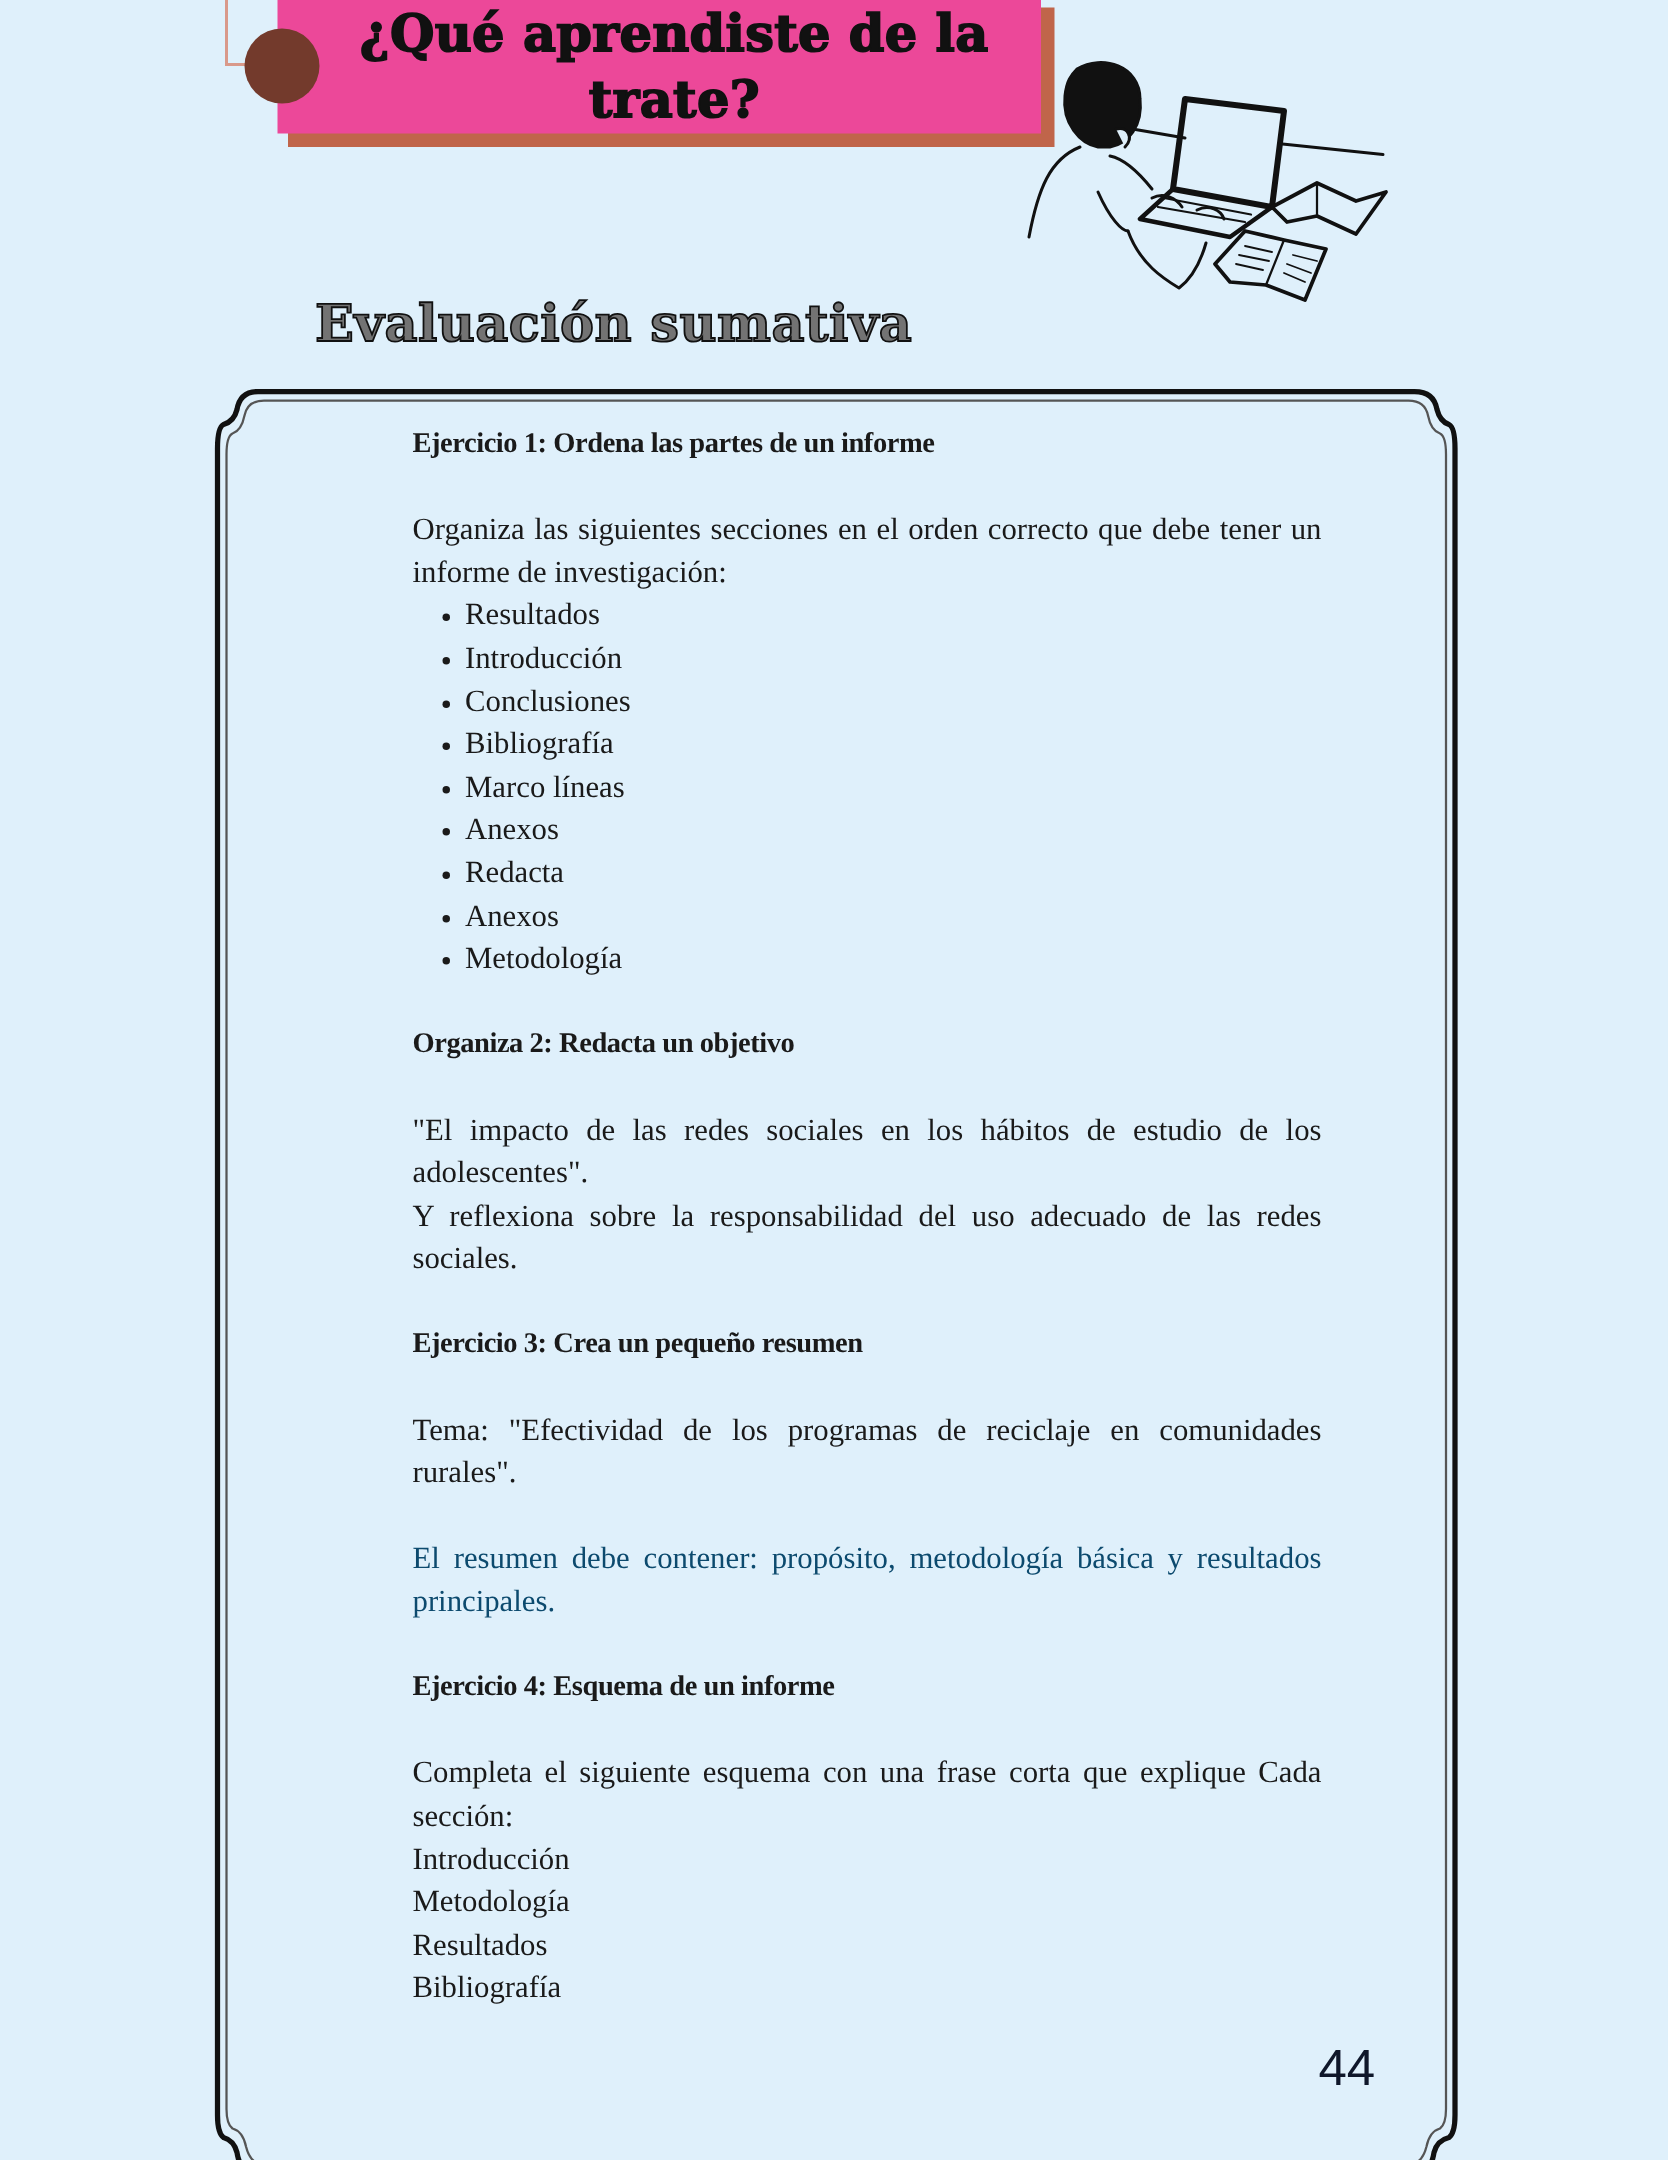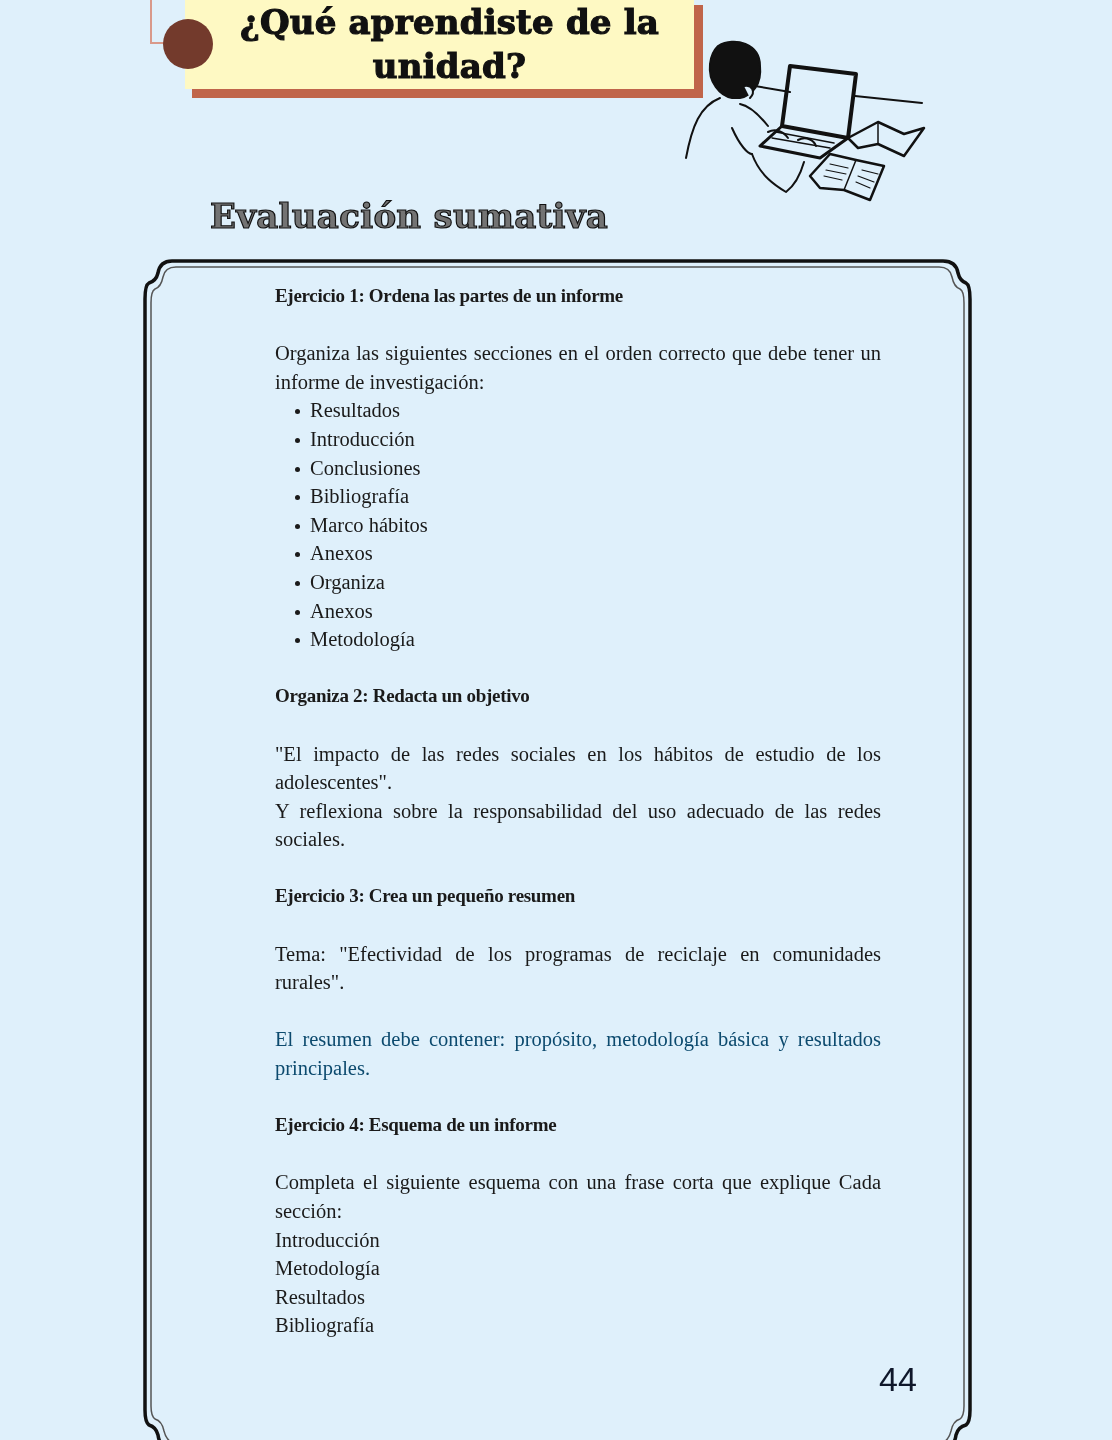--- a/index.html
+++ b/index.html
@@ -13,22 +13,22 @@
     position: absolute; left: 150px; top: -2px; width: 40px; height: 46px;
     border-left: 2px solid #d9998a; border-bottom: 2px solid #d9998a;
     box-sizing: border-box;
   }
   .banner-shadow {
     position: absolute; left: 192px; top: 5px; width: 511px; height: 93px;
     background: #c0654a;
   }
   .banner {
     position: absolute; left: 185px; top: 0; width: 509px; height: 89px;
-    background: #fef9c3;
-    display: flex; justify-content: center;
+    background: #ec4899;
+    display: flex; align-items: center; justify-content: center;
   }
   .banner-title {
     font-family: "DejaVu Serif", serif; font-weight: 900;
     font-size: 34px; line-height: 44px; text-align: center; color: #111;
     letter-spacing: 0.2px;
     -webkit-text-stroke: 1.2px #111;
     padding-left: 20px;
   }
   .banner-dot {
     position: absolute; left: 163px; top: 19px; width: 50px; height: 50px;
@@ -64,21 +64,21 @@
   }
 </style>
 </head>
 <body>
 
 <div class="banner-line"></div>
 <div class="banner-shadow"></div>
 <div class="banner">
   <div class="banner-title">
     <div>¿Qué aprendiste de la</div>
-    <div>unidad?</div>
+    <div>trate?</div>
   </div>
 </div>
 <div class="banner-dot"></div>
 
 <svg class="illustration" viewBox="0 0 250 170" fill="none" stroke="#111" stroke-linecap="round" stroke-linejoin="round">
 
   <path d="M75 50 L110 56" stroke-width="2"></path>
   <path d="M175 60 L242 67" stroke-width="2"></path>
 
   <path d="M38 10 C55 0 80 8 80 30 C82 48 72 60 60 62 L52 62 C40 60 28 46 30 28 C31 18 34 14 38 10 Z" fill="#111" stroke-width="2"></path>
@@ -117,23 +117,23 @@
 <div class="content">
 
   <p class="ex-title">Ejercicio 1: Ordena las partes de un informe</p>
   <div class="gap"></div>
   <p>Organiza las siguientes secciones en el orden correcto que debe tener un informe de investigación:</p>
   <ul class="bullets">
     <li>Resultados</li>
     <li>Introducción</li>
     <li>Conclusiones</li>
     <li>Bibliografía</li>
-    <li>Marco hábitos</li>
+    <li>Marco líneas</li>
     <li>Anexos</li>
-    <li>Organiza</li>
+    <li>Redacta</li>
     <li>Anexos</li>
     <li>Metodología</li>
   </ul>
   <div class="gap"></div>
 
   <p class="ex-title">Organiza 2: Redacta un objetivo</p>
   <div class="gap"></div>
   <p>"El impacto de las redes sociales en los hábitos de estudio de los adolescentes".</p>
   <p>Y reflexiona sobre la responsabilidad del uso adecuado de las redes sociales.</p>
   <div class="gap"></div>

